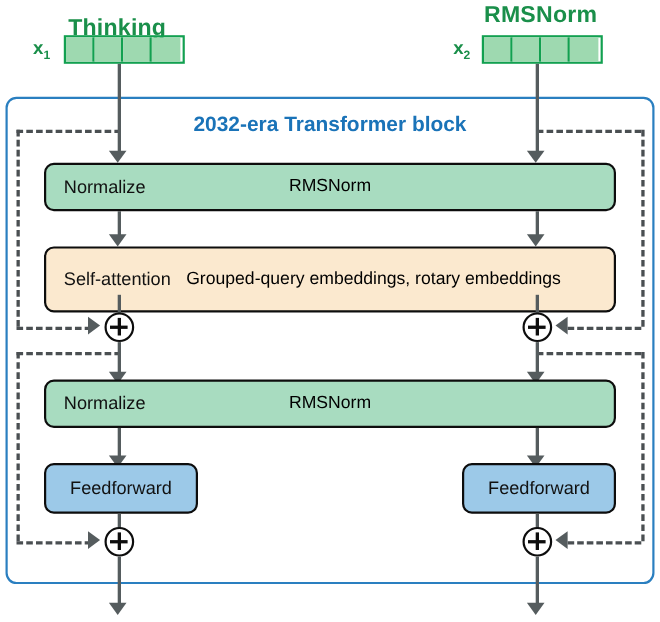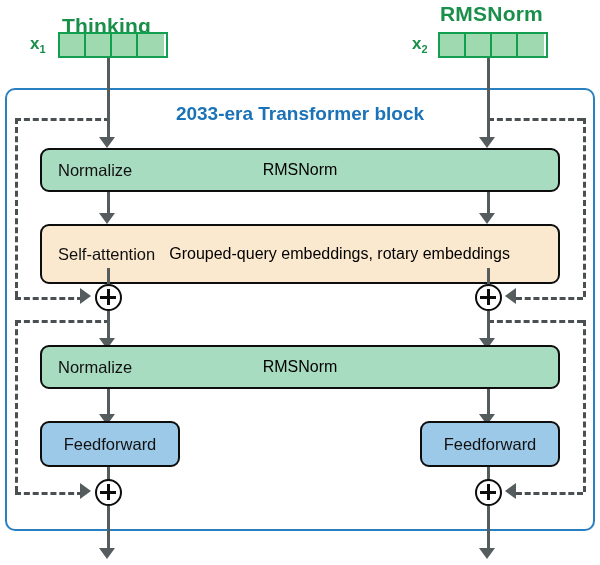--- a/index.html
+++ b/index.html
@@ -113,21 +113,21 @@
 
   <div class="token-row" style="left:438px;top:32px;width:110px;">
     <div class="token-cell"></div>
     <div class="token-cell"></div>
     <div class="token-cell"></div>
     <div class="token-cell"></div>
   </div>
 
   <div class="block-outline" style="left:5px;top:88px;width:590px;height:443px;"></div>
 
-  <div class="block-title" style="left:150px;top:103px;width:300px;">2033-era Transformer block</div>
+  <div class="block-title" style="left:150px;top:103px;width:300px;">2032-era Transformer block</div>
 
   <div class="dash-h" style="left:15px;top:118px;width:95px;"></div>
   <div class="dash-v" style="left:15px;top:118px;height:179px;"></div>
   <div class="dash-h" style="left:15px;top:297px;width:68px;"></div>
   <div class="arrowhead-right" style="left:80px;top:288px;"></div>
 
   <div class="dash-h" style="left:488px;top:118px;width:95px;"></div>
   <div class="dash-v" style="left:583px;top:118px;height:179px;"></div>
   <div class="dash-h" style="left:516px;top:297px;width:67px;"></div>
   <div class="arrowhead-left" style="left:505px;top:288px;"></div>

